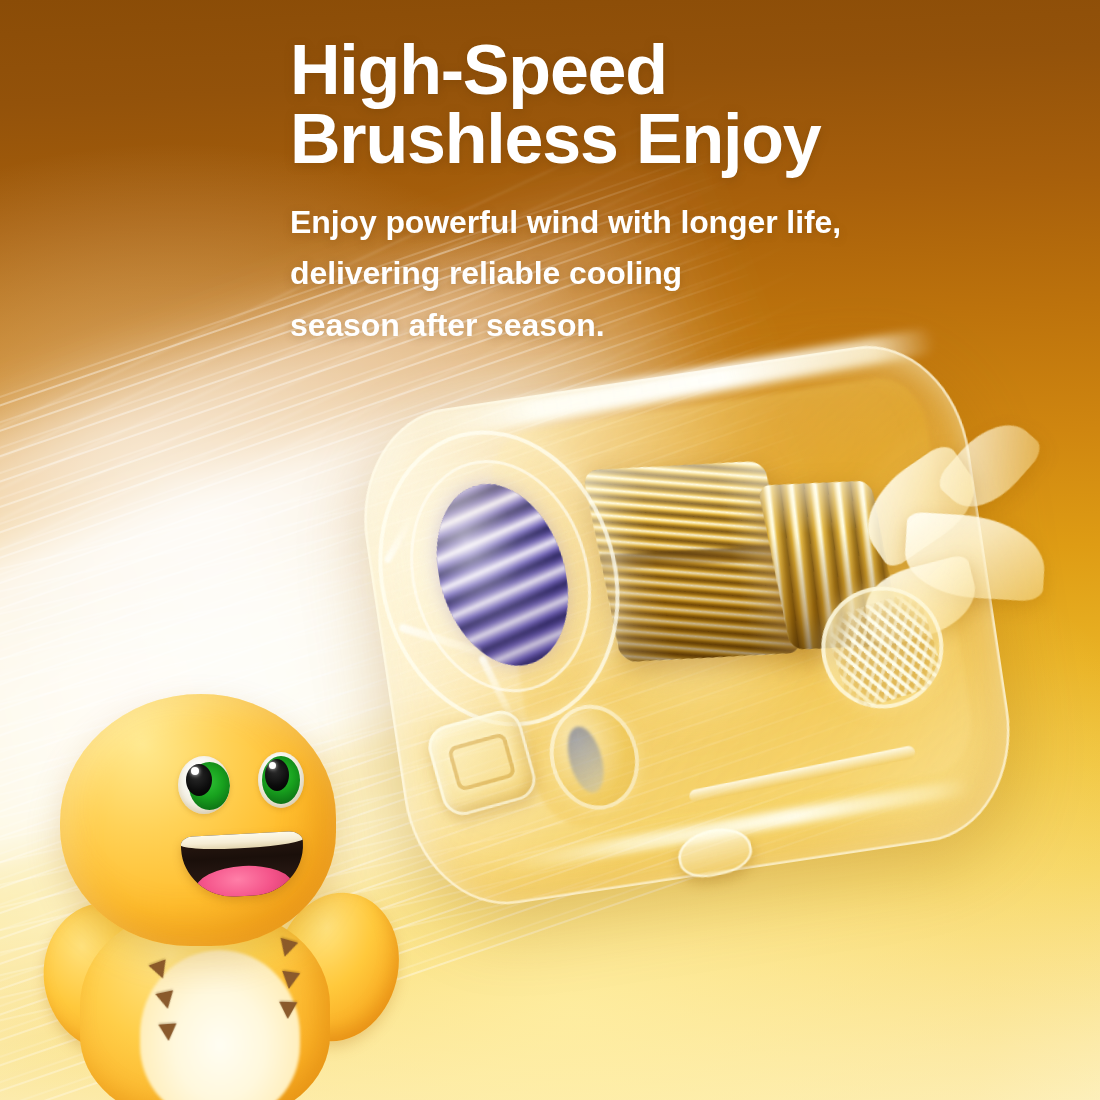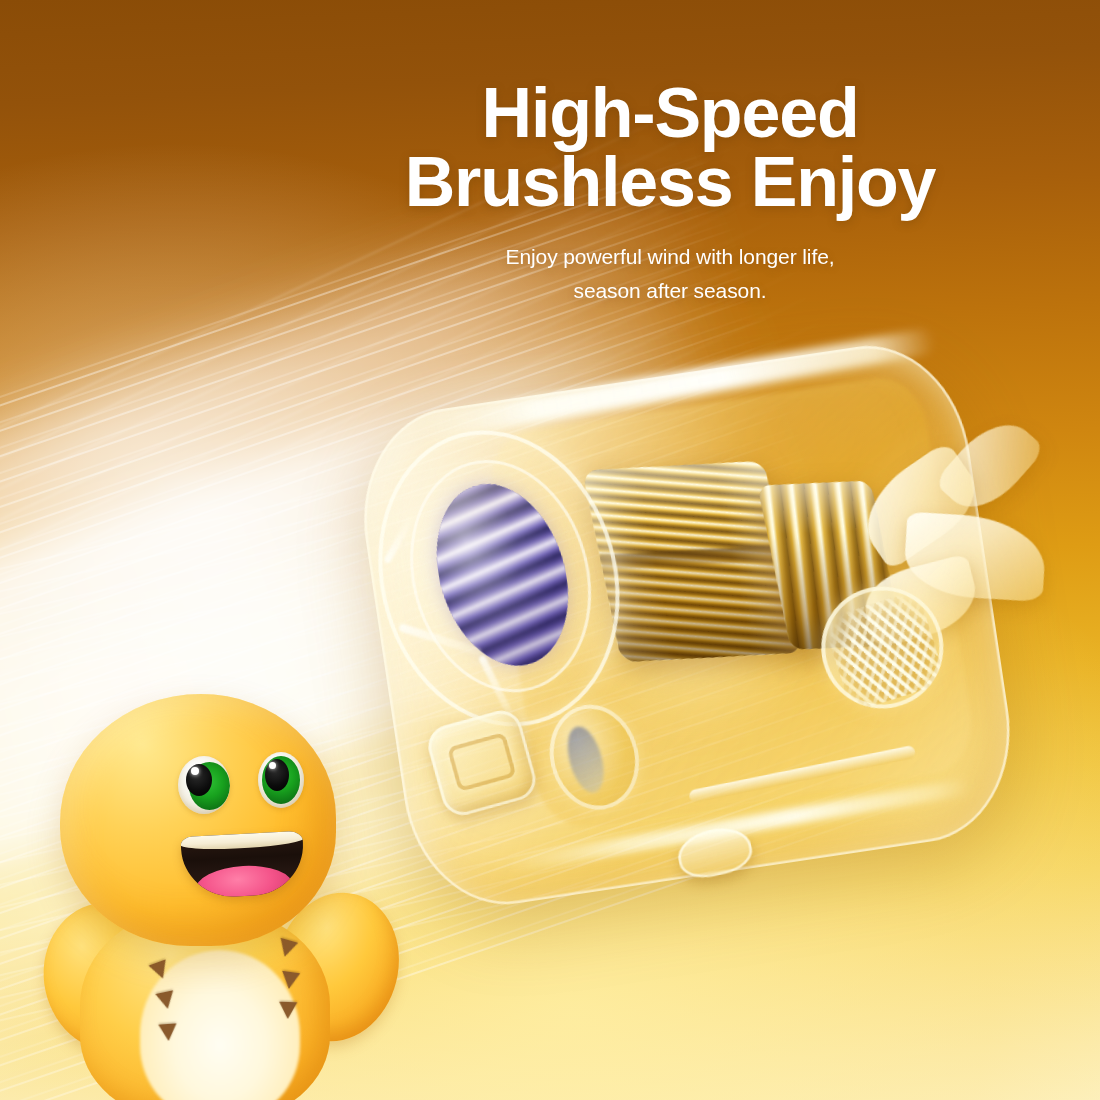--- a/index.html
+++ b/index.html
@@ -545,37 +545,36 @@
     background:radial-gradient(ellipse, rgba(255,170,60,.55) 0%, rgba(255,180,70,.18) 50%, rgba(255,190,90,0) 75%);
     filter:blur(10px);
     mix-blend-mode:screen;
   }
 
   
   .copy{
     position:absolute;
     right:50px; top:36px;
     width:760px;
-    text-align:center;
-    margin-top:43px;
+    text-align:left;
   }
   .headline{
     color:#ffffff;
     font-size:70px;
     font-weight:700;
     line-height:0.99;
     letter-spacing:-1.2px;
     text-shadow:0 2px 10px rgba(110,62,6,.35);
   }
   .headline .hl-line{ display:block; white-space:nowrap; }
   .subhead{
     margin-top:22px;
     color:#ffffff;
-    font-size:21px;
-    font-weight:400;
+    font-size:32px;
+    font-weight:700;
     line-height:1.62;
     letter-spacing:-0.1px;
     text-shadow:0 2px 8px rgba(120,70,8,.30);
   }
   .subhead .sh-line{ display:block; white-space:nowrap; }
 </style>
 </head>
 <body>
 
 <div class="poster">
@@ -670,17 +669,18 @@
     </div>
   </div>
 
   <div class="copy">
     <div class="headline">
       <span class="hl-line">High-Speed</span>
       <span class="hl-line">Brushless Enjoy</span>
     </div>
     <div class="subhead">
       <span class="sh-line">Enjoy powerful wind with longer life,</span>
+      <span class="sh-line">delivering reliable cooling</span>
       <span class="sh-line">season after season.</span>
     </div>
   </div>
 
 </div>
 
 </body></html>

